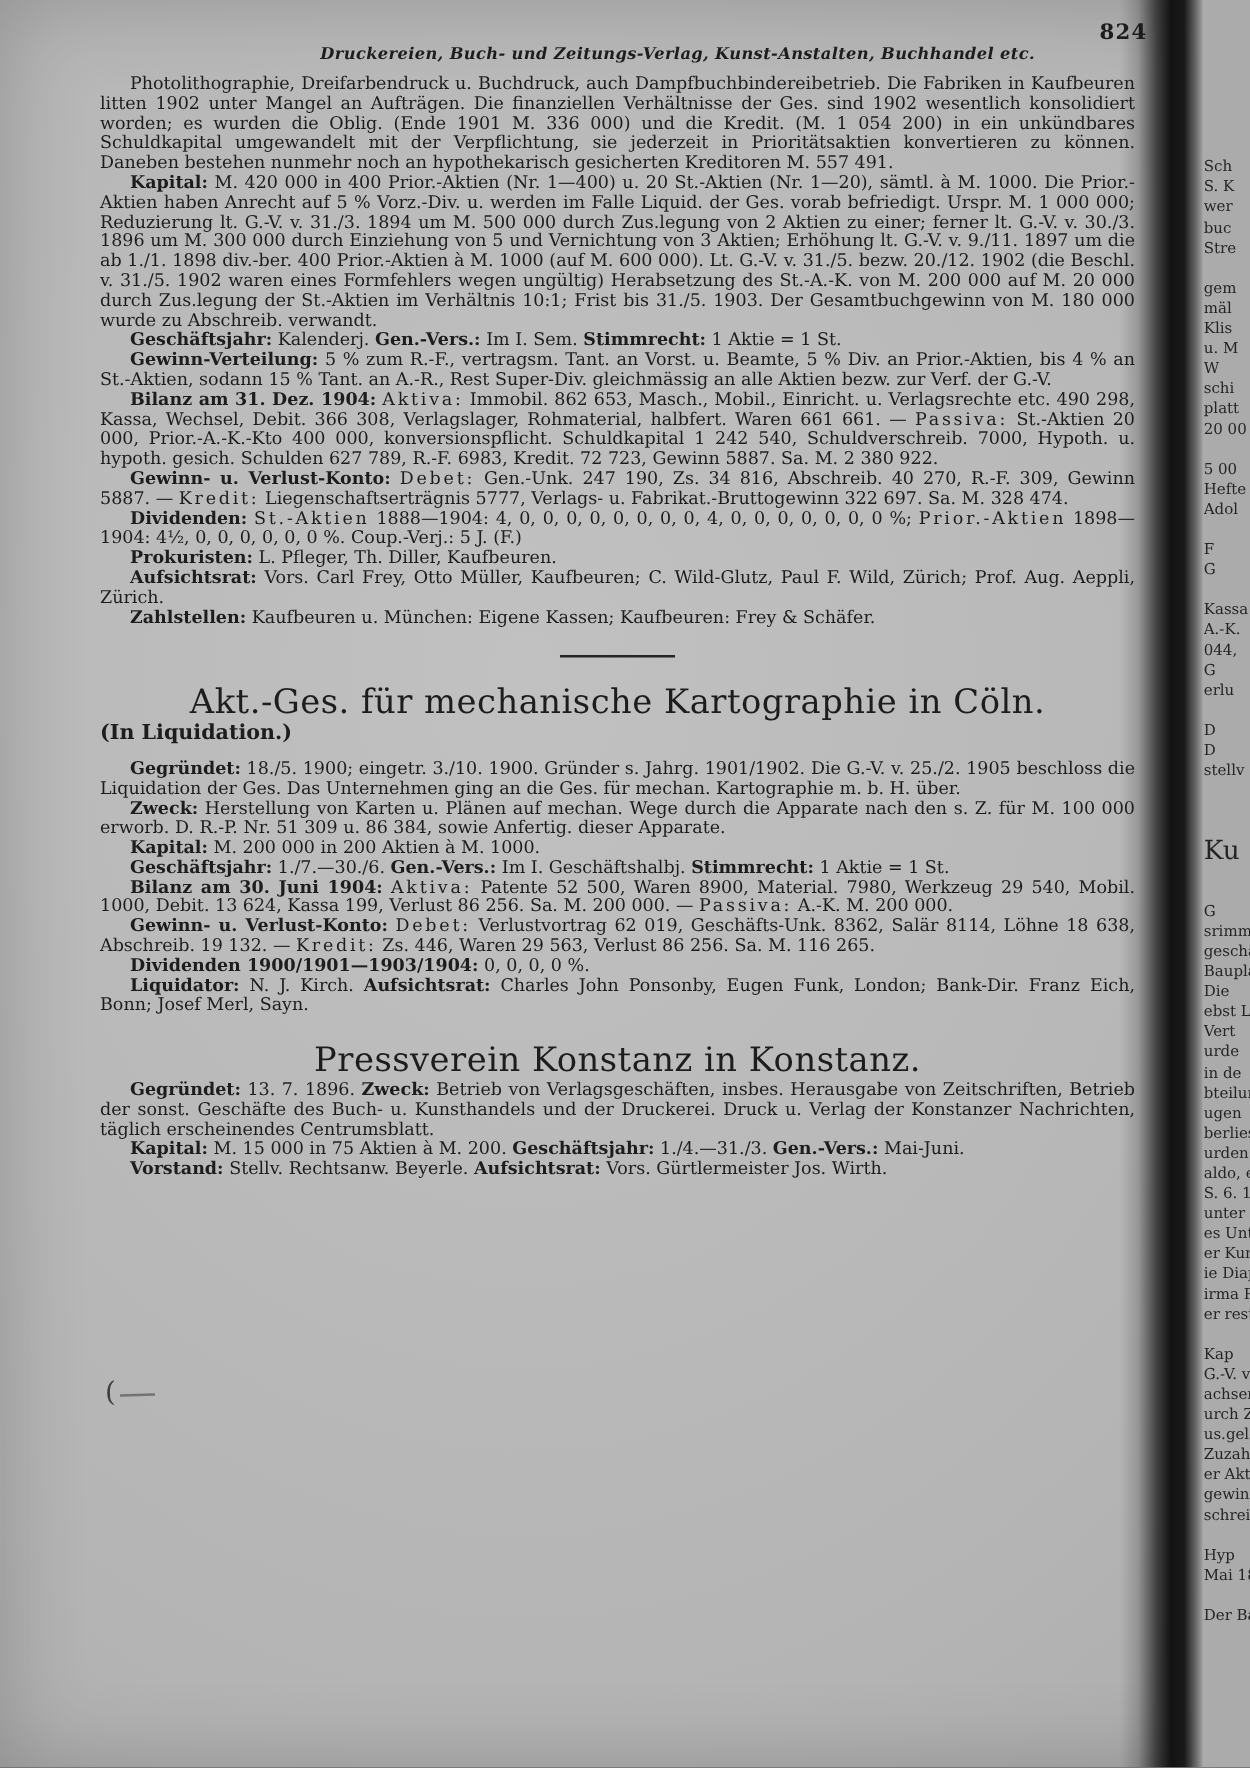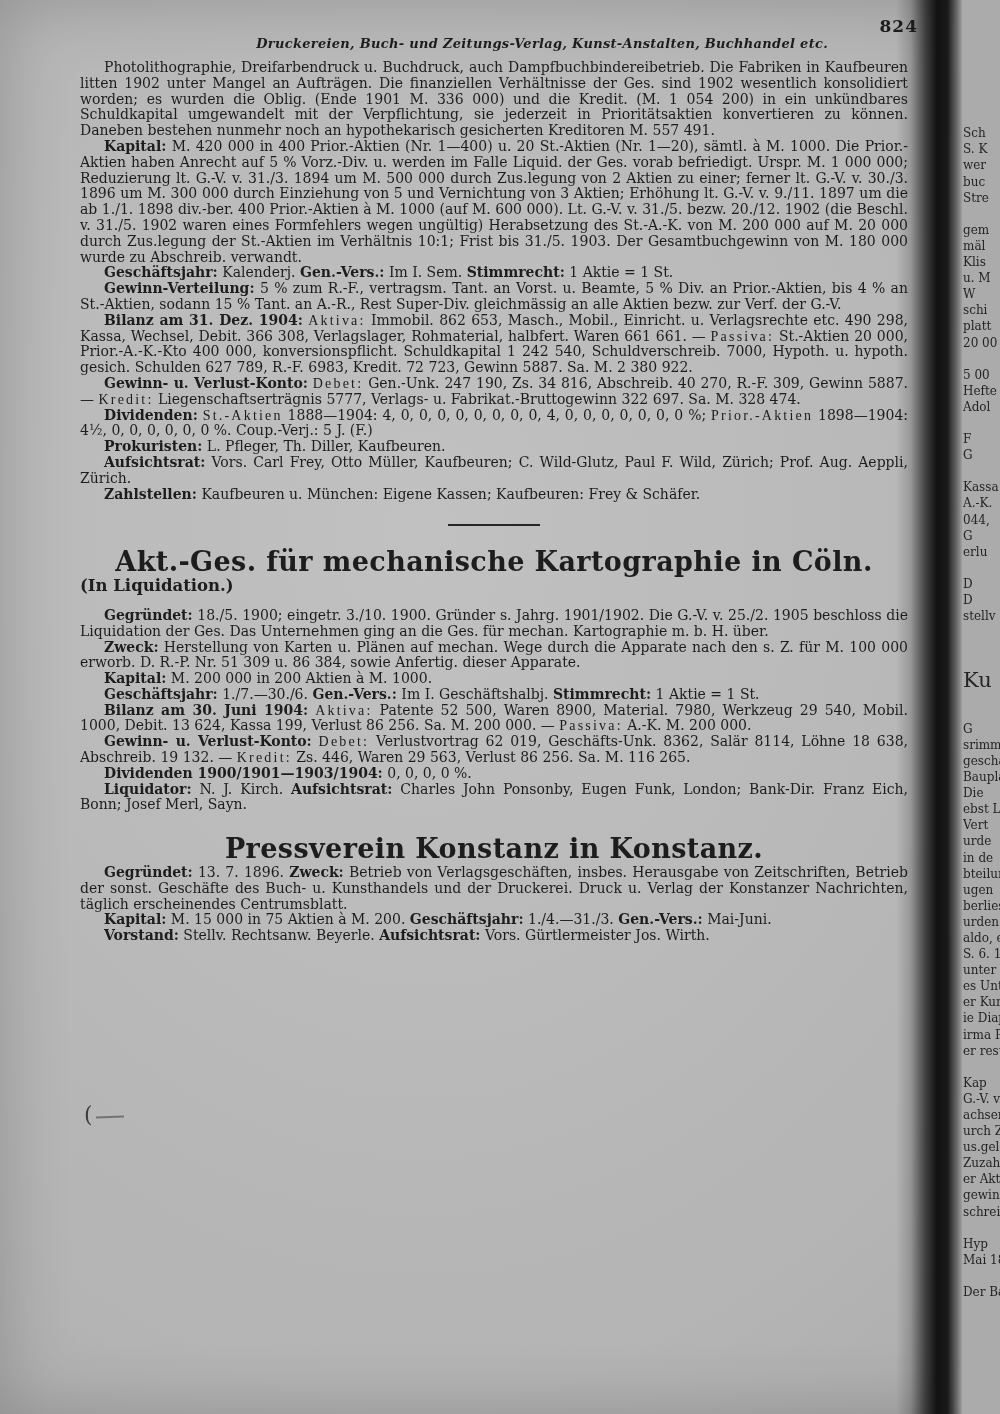--- a/index.html
+++ b/index.html
@@ -10,22 +10,22 @@
     font-family: "DejaVu Serif", "Liberation Serif", serif;
     color: #1d1d1d;
     box-shadow: inset 0 0 70px rgba(0,0,0,0.20);
   }
   .header { position: absolute; top: 16px; left: 90px; width: 828px; display: flex; align-items: flex-end; flex-direction: column; }
   .pagenum { font-weight: bold; font-size: 17px; letter-spacing: 1px; }
   .htitle { flex: 1; text-align: center; font-weight: bold; font-size: 13px; padding-right: 90px; letter-spacing: 0.3px; font-style: italic; }
   .content { position: absolute; top: 60px; left: 80px; width: 828px; font-size: 14px; line-height: 15.8px; text-align: justify; }
   .content p { margin: 0; text-indent: 24px; }
   .content b { font-weight: bold; }
-  .sp { letter-spacing: 2.2px; font-family: Liberation Serif, serif; }
-  .entry-heading { text-align: center; font-weight: bold; font-size: 27px; margin: 28px 0 8px; text-indent: 0; letter-spacing: 0.4px; }
+  .sp { letter-spacing: 2.2px; }
+  .entry-heading { text-align: center; font-weight: normal; font-size: 27px; margin: 28px 0 8px; text-indent: 0; letter-spacing: 0.4px; }
   .entry-subheading { font-weight: bold; font-size: 16.5px; margin: 0 0 14px; }
   .divider { width: 92px; border-top: 2px solid #262626; margin: 22px auto 0; }
   .pen-mark { position: absolute; left: 84px; top: 1102px; font-size: 22px; color: #3f3f3f; }
   .pen-mark::after {
     content: ""; display: inline-block; width: 28px;
     border-bottom: 2px solid rgba(60,60,60,0.55); margin-left: 3px;
     transform: translateY(-4px) rotate(-2deg);
   }
   .right-sliver { position: absolute; top: 0; right: 0; width: 46px; height: 100%; background: #ababab; }
   .gutter {

